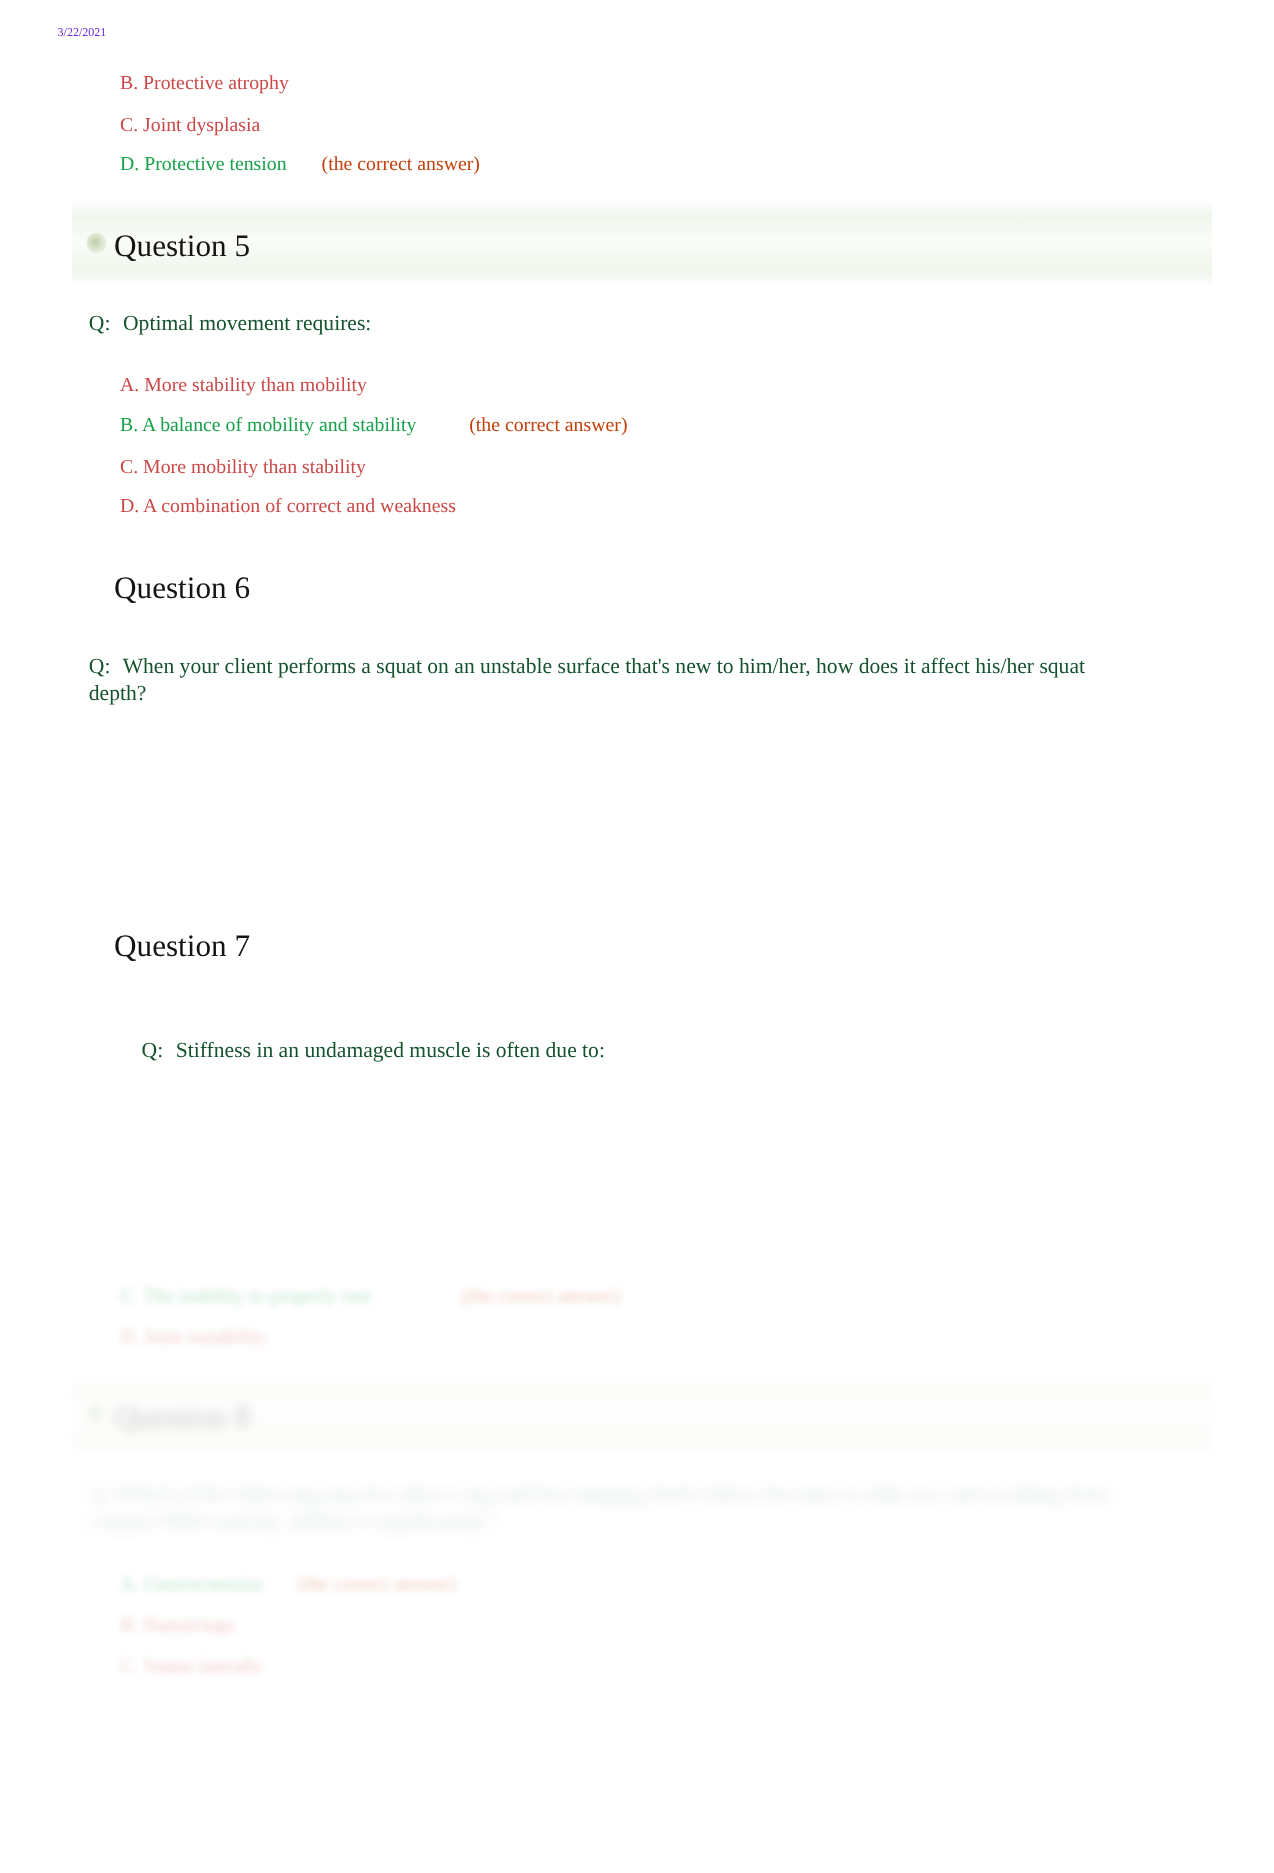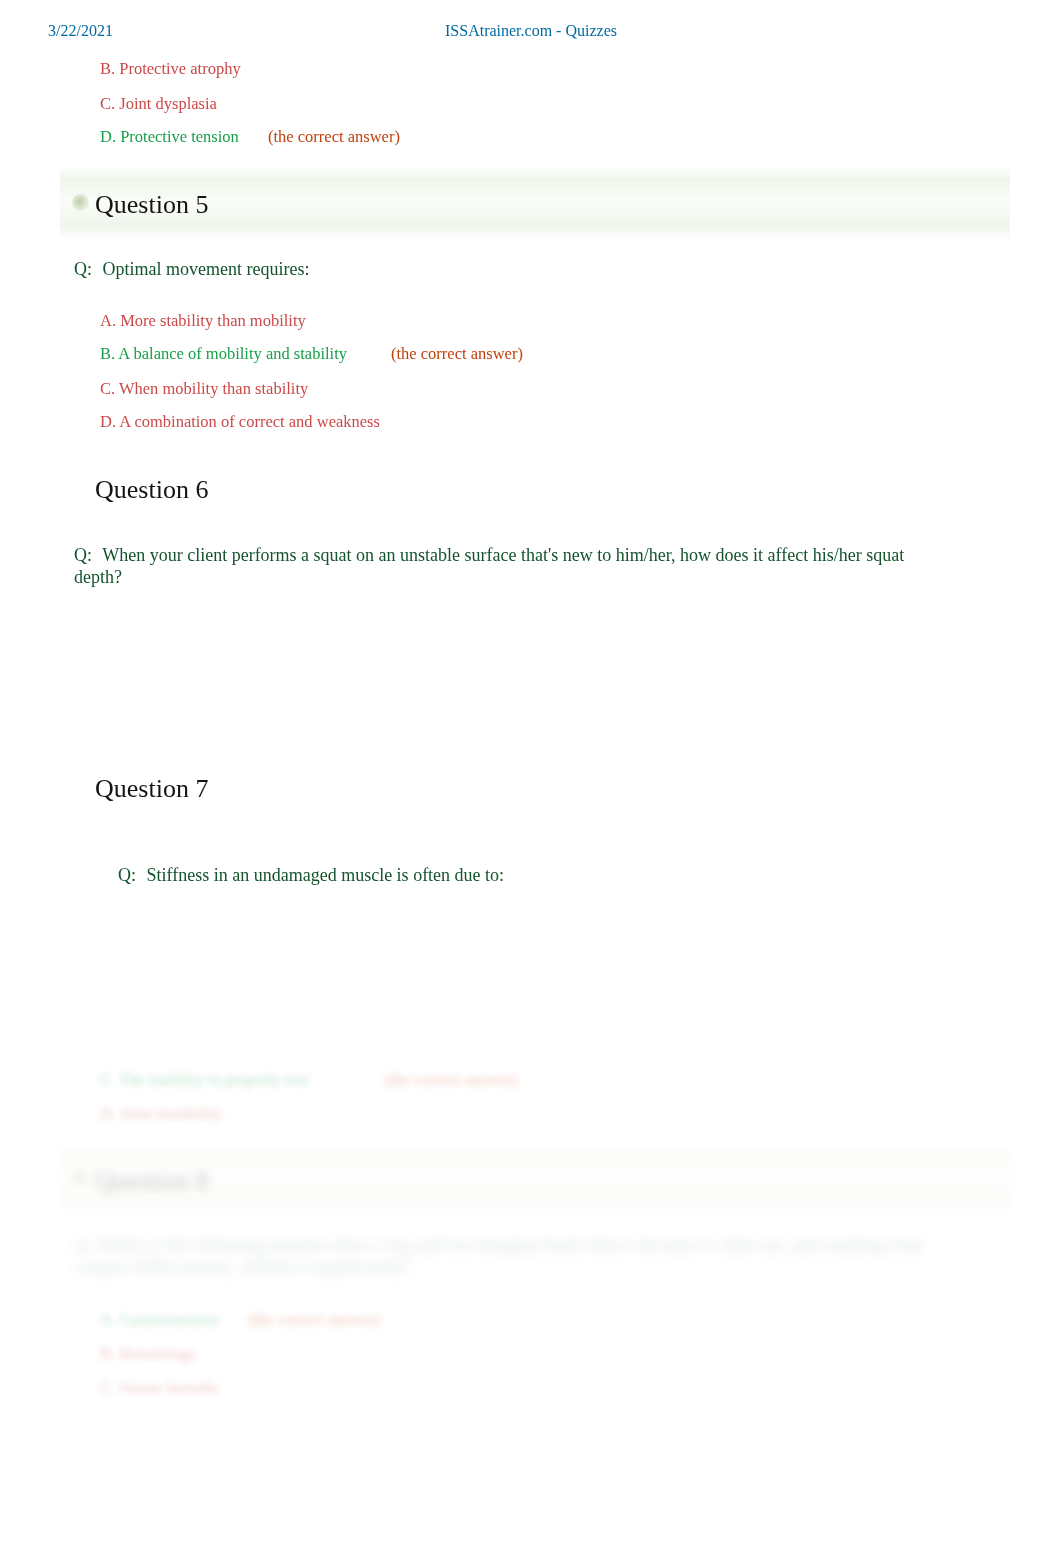--- a/index.html
+++ b/index.html
@@ -16,22 +16,22 @@
     overflow: hidden;
   }
 
   
   .page-header {
     position: absolute;
     top: 22px;
     left: 0;
     width: 1062px;
     height: 22px;
-    font-size: 16px;
-    color: #0369a1;
+    font-size: 10px;
+    color: #6d28d9;
   }
   .page-header .hdr-date {
     position: absolute;
     left: 48px;
     top: 0;
     white-space: nowrap;
   }
   .page-header .hdr-title {
     position: absolute;
     left: 0;
@@ -124,21 +124,20 @@
   .faded-max {
     filter: blur(5.6px);
     opacity: 0.17;
   }
 </style>
 </head>
 <body>
 
 <div class="page-header">
   <span class="hdr-date">3/22/2021</span>
-  <span class="hdr-title">ISSAtrainer.com - Quizzes</span>
 </div>
 
 <div class="doc">
 
   <div>
     <div class="answer wrong" style="top:59px;">
       <span>B. Protective atrophy</span>
     </div>
     <div class="answer wrong" style="top:94px;">
       <span>C. Joint dysplasia</span>
@@ -161,21 +160,21 @@
     </div>
 
     <div class="answer wrong" style="top:311px;text-align:center;">
       <span>A. More stability than mobility</span>
     </div>
     <div class="answer right" style="top:344px;">
       <span>B. A balance of mobility and stability</span>
       <span class="tag" style="left:291px;">(the correct answer)</span>
     </div>
     <div class="answer wrong" style="top:379px;">
-      <span>C. When mobility than stability</span>
+      <span>C. More mobility than stability</span>
     </div>
     <div class="answer wrong" style="top:412px;">
       <span>D. A combination of correct and weakness</span>
     </div>
   </div>
 
   <div>
     <div class="q-title" style="left:95px; top:477px;">Question 6</div>
     <div class="q-stem" style="top:544px; width:836px;">
       <span class="q-lead">Q:</span>

